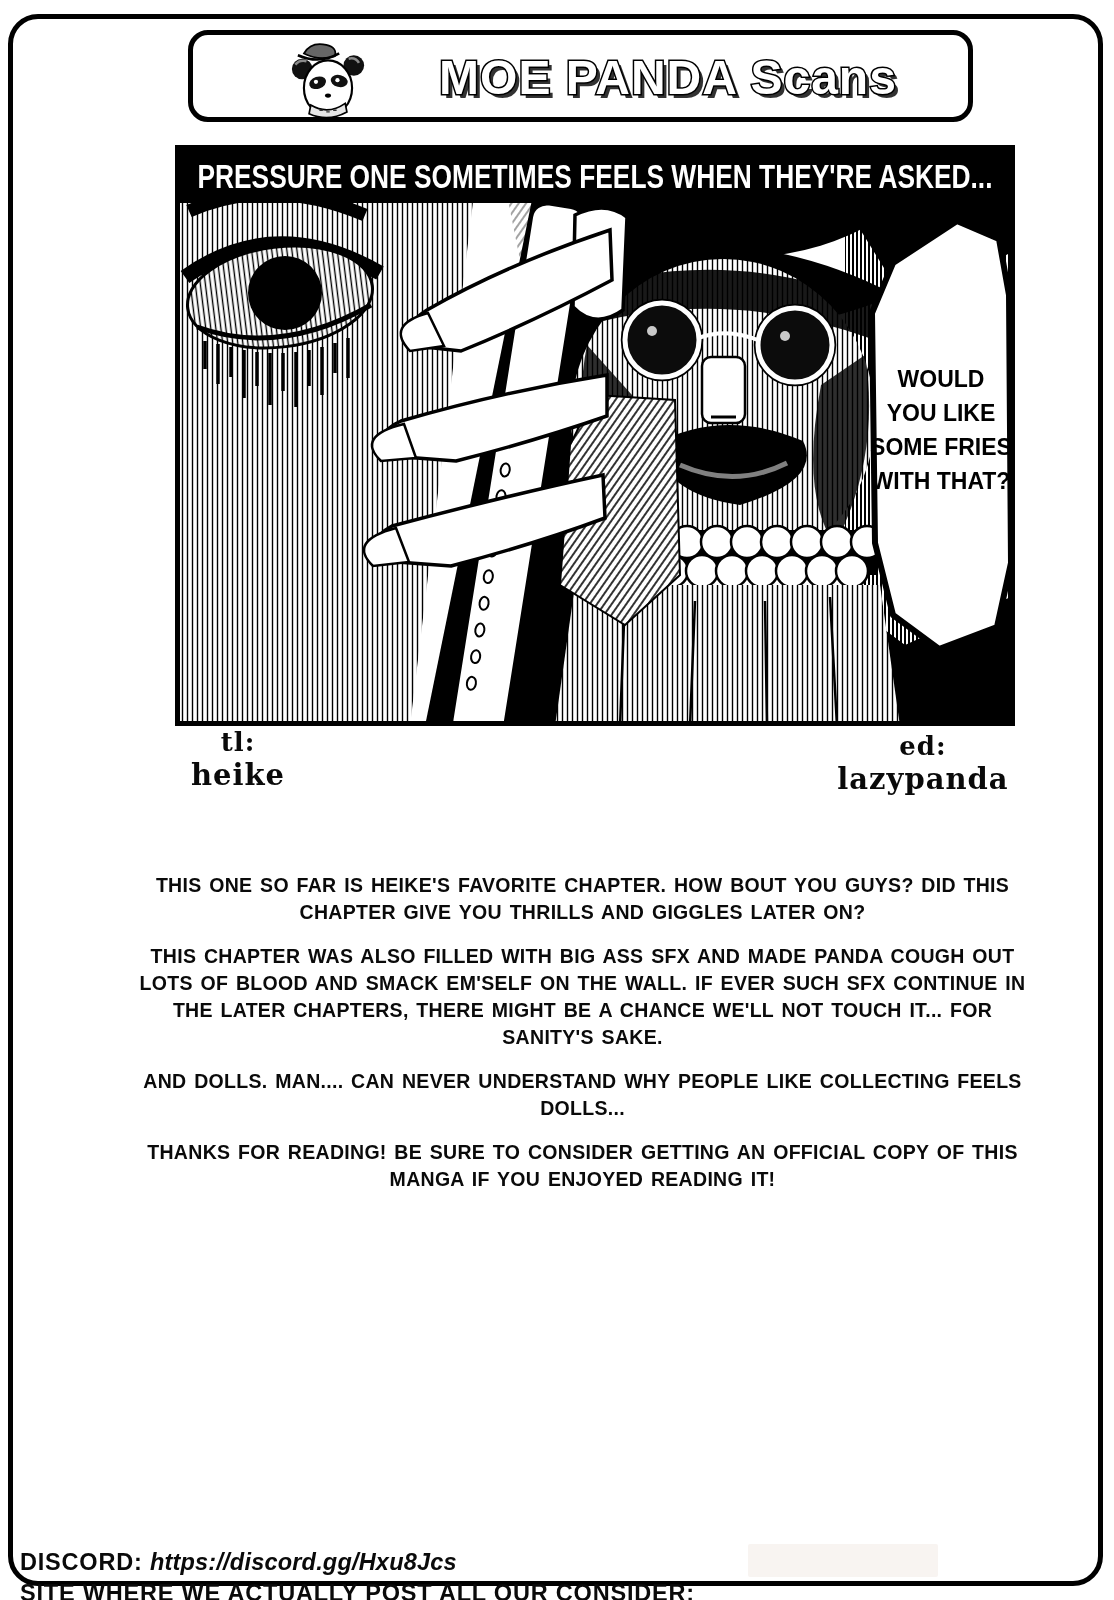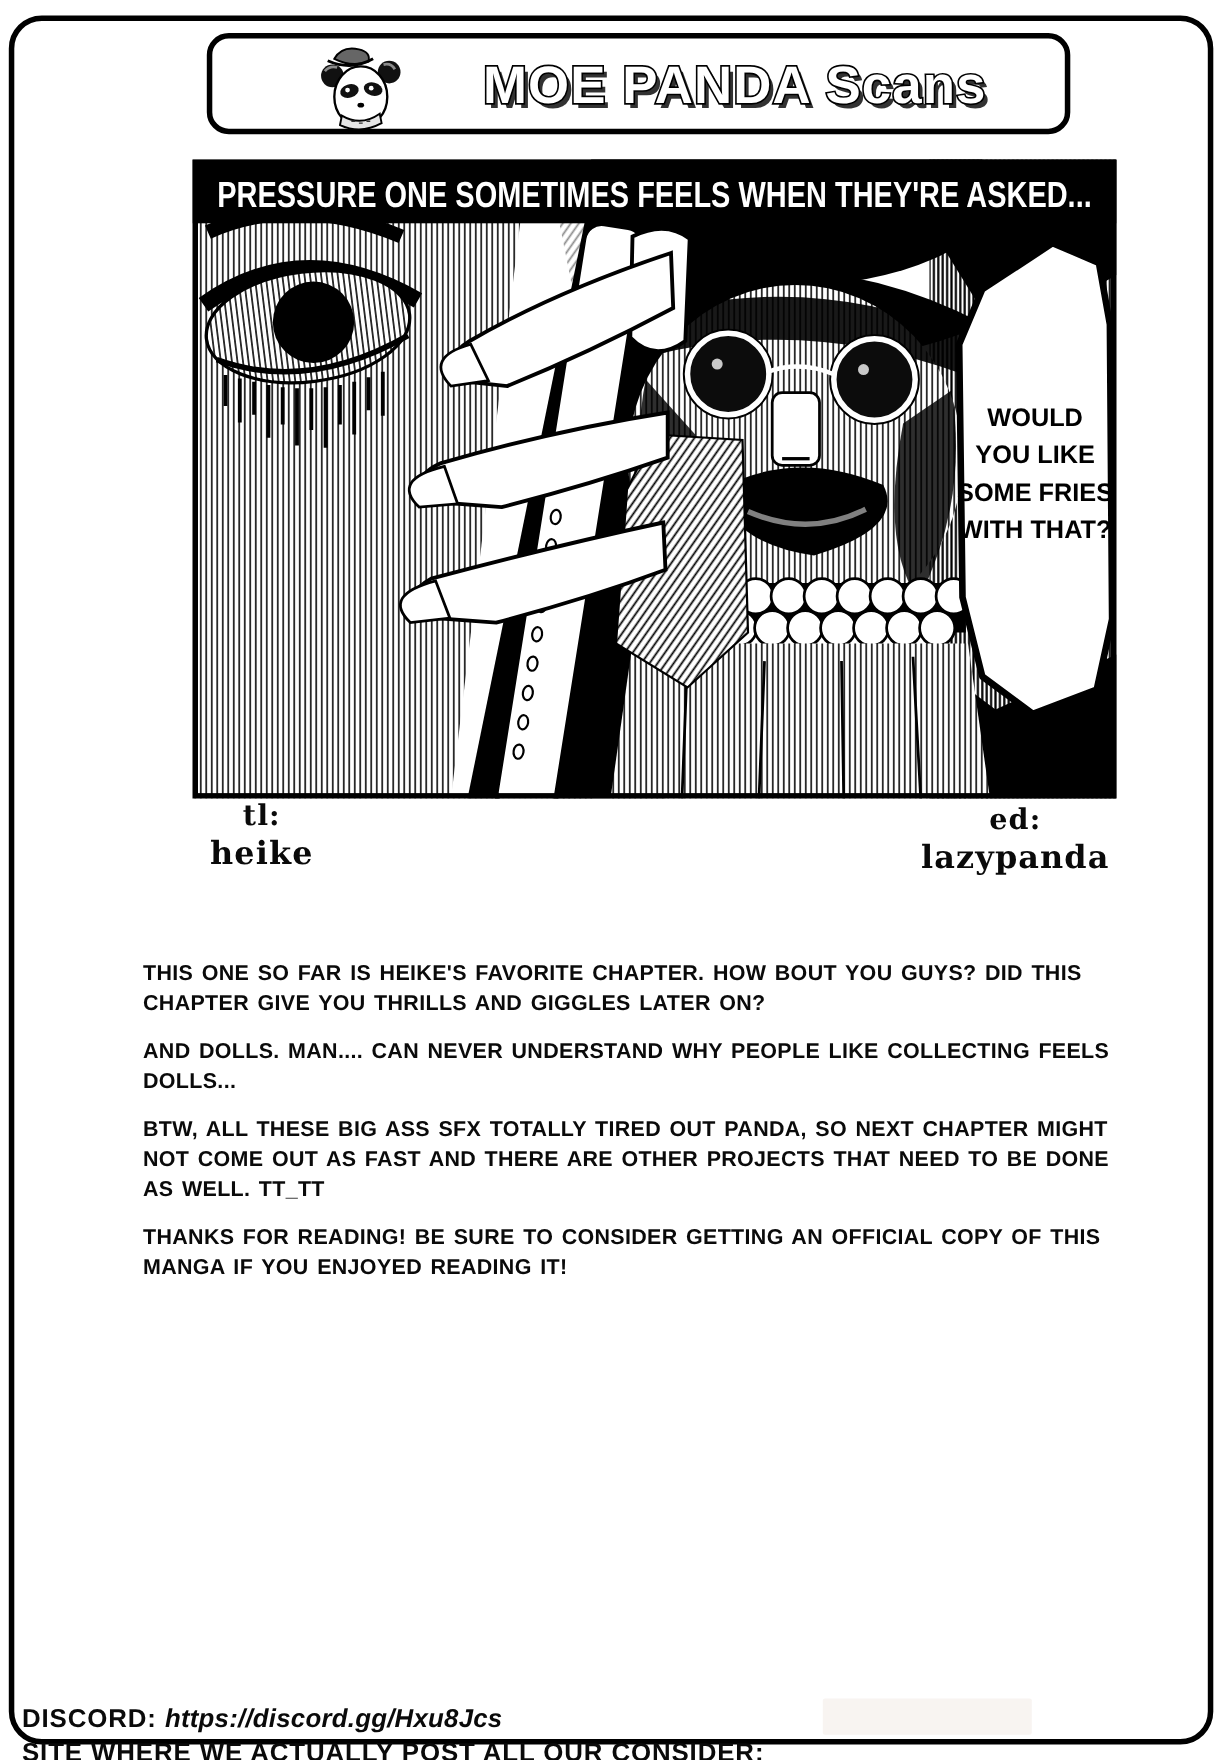--- a/index.html
+++ b/index.html
@@ -10,21 +10,21 @@
   .header-box{position:absolute;left:188px;top:30px;width:785px;height:92px;
         border:5px solid #000;border-radius:20px;box-sizing:border-box;background:#fff;}
   .panda-logo{position:absolute;left:92px;top:3px;}
   .header-title-svg{position:absolute;left:185px;top:8px;}
   .panel{position:absolute;left:175px;top:145px;width:840px;height:581px;}
   .credit{position:absolute;text-align:center;font-family:"DejaVu Serif",serif;font-weight:bold;}
   .credit .lbl{font-size:26px;line-height:30px;letter-spacing:1px;}
   .credit .nm{font-size:29px;line-height:36px;letter-spacing:1px;}
   .credit-tl{left:168px;top:727px;width:140px;}
   .credit-ed{left:828px;top:731px;width:190px;}
-  .notes{position:absolute;left:130px;top:872px;width:905px;text-align:left;
+  .notes{position:absolute;left:130px;top:872px;width:905px;text-align:center;
         font-size:19.5px;font-weight:600;line-height:27px;letter-spacing:0.3px;word-spacing:2px;}
   .notes p{margin:0 0 17px 0;}
   .notes p.gap-before{margin-top:4px;}
   .footer{position:absolute;left:20px;top:1547px;font-size:23.5px;font-weight:600;
         letter-spacing:0.8px;line-height:31px;white-space:nowrap;}
   .footer .url{font-style:italic;font-weight:700;letter-spacing:0.2px;text-transform:none;}
   .redacted{position:absolute;left:748px;top:1544px;width:190px;height:33px;
         background:#f8f4f1;border-radius:2px;}
 </style>
 </head>
@@ -190,22 +190,22 @@
     <div class="lbl">ed:</div>
     <div class="nm">lazypanda</div>
   </div>
   <div class="credit credit-tl">
     <div class="lbl">tl:</div>
     <div class="nm">heike</div>
   </div>
 
   <div class="notes">
     <p>THIS ONE SO FAR IS HEIKE'S FAVORITE CHAPTER. HOW BOUT YOU GUYS? DID THIS CHAPTER GIVE YOU THRILLS AND GIGGLES LATER ON?</p>
+    <p>THIS CHAPTER WAS ALSO FILLED WITH BIG ASS SFX AND MADE PANDA COUGH OUT LOTS OF BLOOD AND SMACK EM'SELF ON THE WALL. IF EVER SUCH SFX CONTINUE IN THE LATER CHAPTERS, THERE MIGHT BE A CHANCE WE'LL NOT TOUCH IT... FOR SANITY'S SAKE.</p>
     <p>AND DOLLS. MAN.... CAN NEVER UNDERSTAND WHY PEOPLE LIKE COLLECTING FEELS DOLLS...</p>
-    <p>BTW, ALL THESE BIG ASS SFX TOTALLY TIRED OUT PANDA, SO NEXT CHAPTER MIGHT NOT COME OUT AS FAST AND THERE ARE OTHER PROJECTS THAT NEED TO BE DONE AS WELL. TT_TT</p>
     <p class="gap-before">THANKS FOR READING! BE SURE TO CONSIDER GETTING AN OFFICIAL COPY OF THIS MANGA IF YOU ENJOYED READING IT!</p>
   </div>
 
   <div class="redacted"></div>
   <div class="footer">
     <div><span>DISCORD:</span>
       <span class="url">https://discord.gg/Hxu8Jcs</span></div>
     <div>SITE WHERE WE ACTUALLY POST ALL OUR CONSIDER:</div>
   </div>
 </div>

